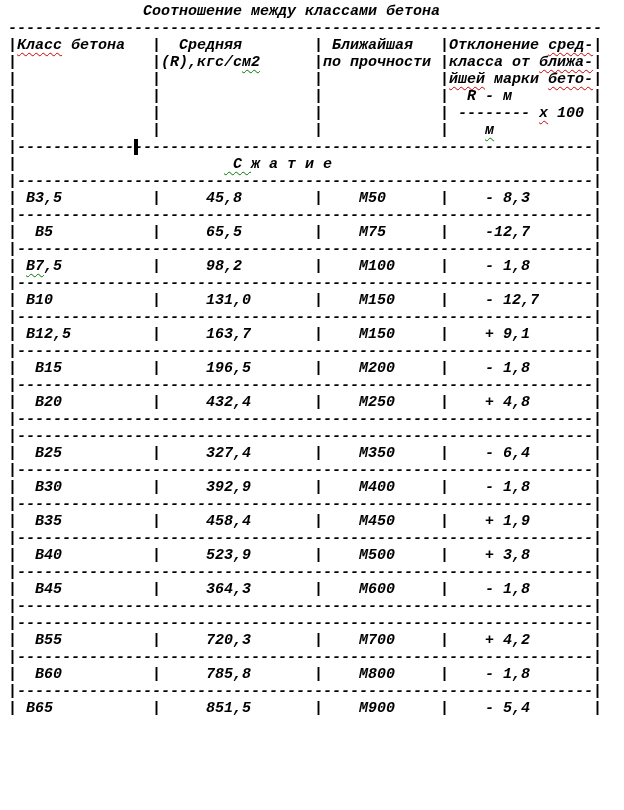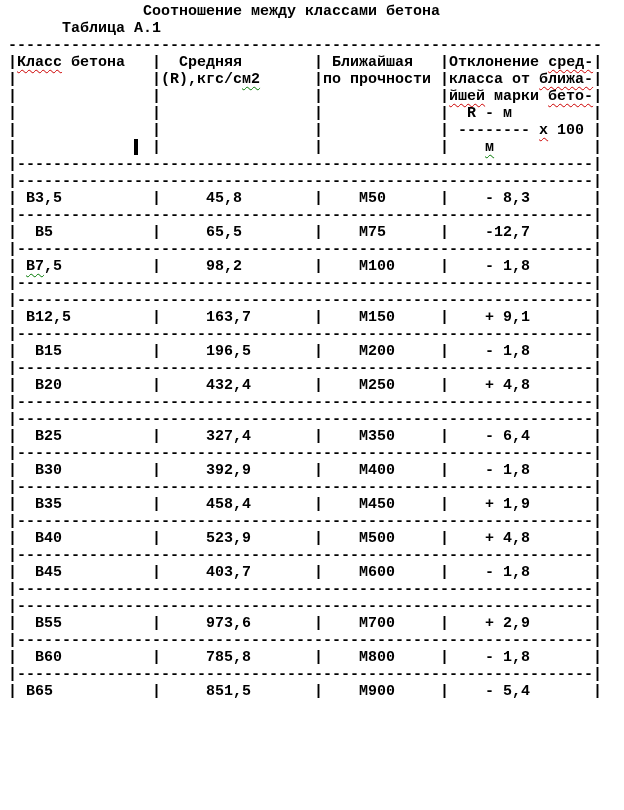--- a/index.html
+++ b/index.html
@@ -14,20 +14,21 @@
     line-height: 17px;
     font-weight: bold;
     color: #000000;
     padding-left: 8px;
     padding-top: 3px;
     box-sizing: border-box;
   }
   .line {
     white-space: pre;
     height: 17px;
+    font-style: italic;
   }
   .sq-red {
     text-decoration-line: underline;
     text-decoration-style: wavy;
     text-decoration-color: #cc0000;
     text-decoration-thickness: 1px;
     text-underline-offset: 3px;
   }
   .sq-green {
     text-decoration-line: underline;
@@ -42,55 +43,56 @@
     height: 16px;
     background: #000000;
   }
 </style>
 </head>
 <body>
 
 <div class="page">
   <div id="doc">
       <div class="line">               Соотношение между классами бетона</div>
-      <div class="line">      Таблица А.1</div>
       <div class="line">------------------------------------------------------------------</div>
       <div class="line">|<span class="sq-red">Класс</span> бетона   |  Средняя        | Ближайшая   |Отклонение <span class="sq-red">сред-</span>|</div>
       <div class="line">|               |(R),кгс/с<span class="sq-green">м2</span>      |по прочности |класса от <span class="sq-red">ближа-</span>|</div>
       <div class="line">|               |                 |             |<span class="sq-red">йшей</span> марки <span class="sq-red">бето-</span>|</div>
       <div class="line">|               |                 |             |  R - м         |</div>
       <div class="line">|               |                 |             | -------- <span class="sq-red">х</span> 100 |</div>
       <div class="line">|               |                 |             |    <span class="sq-green">м</span>           |</div>
       <div class="line">|----------------------------------------------------------------|</div>
+      <div class="line">|                       <span class="sq-green"> С </span>ж а т и е                             |</div>
       <div class="line">|----------------------------------------------------------------|</div>
       <div class="line">| В3,5          |     45,8        |    М50      |    - 8,3       |</div>
       <div class="line">|----------------------------------------------------------------|</div>
       <div class="line">|  В5           |     65,5        |    М75      |    -12,7       |</div>
       <div class="line">|----------------------------------------------------------------|</div>
       <div class="line">| <span class="sq-green">В7</span>,5          |     98,2        |    М100     |    - 1,8       |</div>
       <div class="line">|----------------------------------------------------------------|</div>
+      <div class="line">| В10           |     131,0       |    М150     |    - 12,7      |</div>
       <div class="line">|----------------------------------------------------------------|</div>
       <div class="line">| В12,5         |     163,7       |    М150     |    + 9,1       |</div>
       <div class="line">|----------------------------------------------------------------|</div>
       <div class="line">|  В15          |     196,5       |    М200     |    - 1,8       |</div>
       <div class="line">|----------------------------------------------------------------|</div>
       <div class="line">|  В20          |     432,4       |    М250     |    + 4,8       |</div>
       <div class="line">|----------------------------------------------------------------|</div>
       <div class="line">|----------------------------------------------------------------|</div>
       <div class="line">|  В25          |     327,4       |    М350     |    - 6,4       |</div>
       <div class="line">|----------------------------------------------------------------|</div>
       <div class="line">|  В30          |     392,9       |    М400     |    - 1,8       |</div>
       <div class="line">|----------------------------------------------------------------|</div>
       <div class="line">|  В35          |     458,4       |    М450     |    + 1,9       |</div>
       <div class="line">|----------------------------------------------------------------|</div>
-      <div class="line">|  В40          |     523,9       |    М500     |    + 4,8       |</div>
+      <div class="line">|  В40          |     523,9       |    М500     |    + 3,8       |</div>
       <div class="line">|----------------------------------------------------------------|</div>
-      <div class="line">|  В45          |     403,7       |    М600     |    - 1,8       |</div>
+      <div class="line">|  В45          |     364,3       |    М600     |    - 1,8       |</div>
       <div class="line">|----------------------------------------------------------------|</div>
       <div class="line">|----------------------------------------------------------------|</div>
-      <div class="line">|  В55          |     973,6       |    М700     |    + 2,9       |</div>
+      <div class="line">|  В55          |     720,3       |    М700     |    + 4,2       |</div>
       <div class="line">|----------------------------------------------------------------|</div>
       <div class="line">|  В60          |     785,8       |    М800     |    - 1,8       |</div>
       <div class="line">|----------------------------------------------------------------|</div>
       <div class="line">| В65           |     851,5       |    М900     |    - 5,4       |</div>
     </div>
   <div id="caret" class="caret" style="left: 134px; top: 139px;"></div>
 </div>
 
 </body></html>

